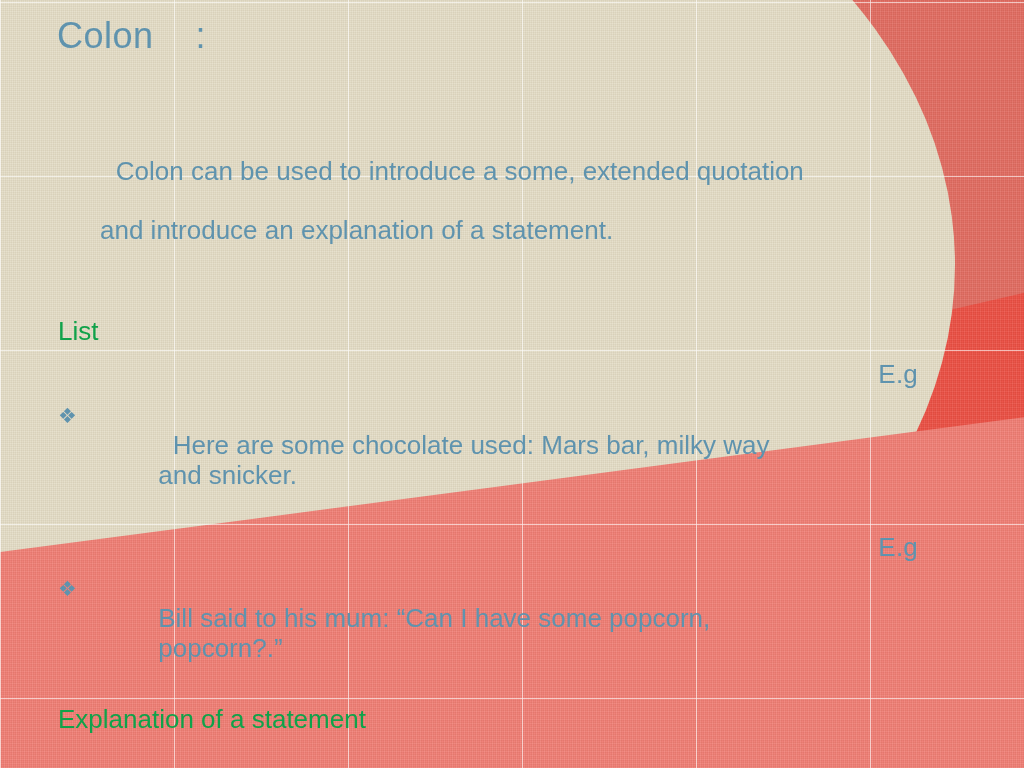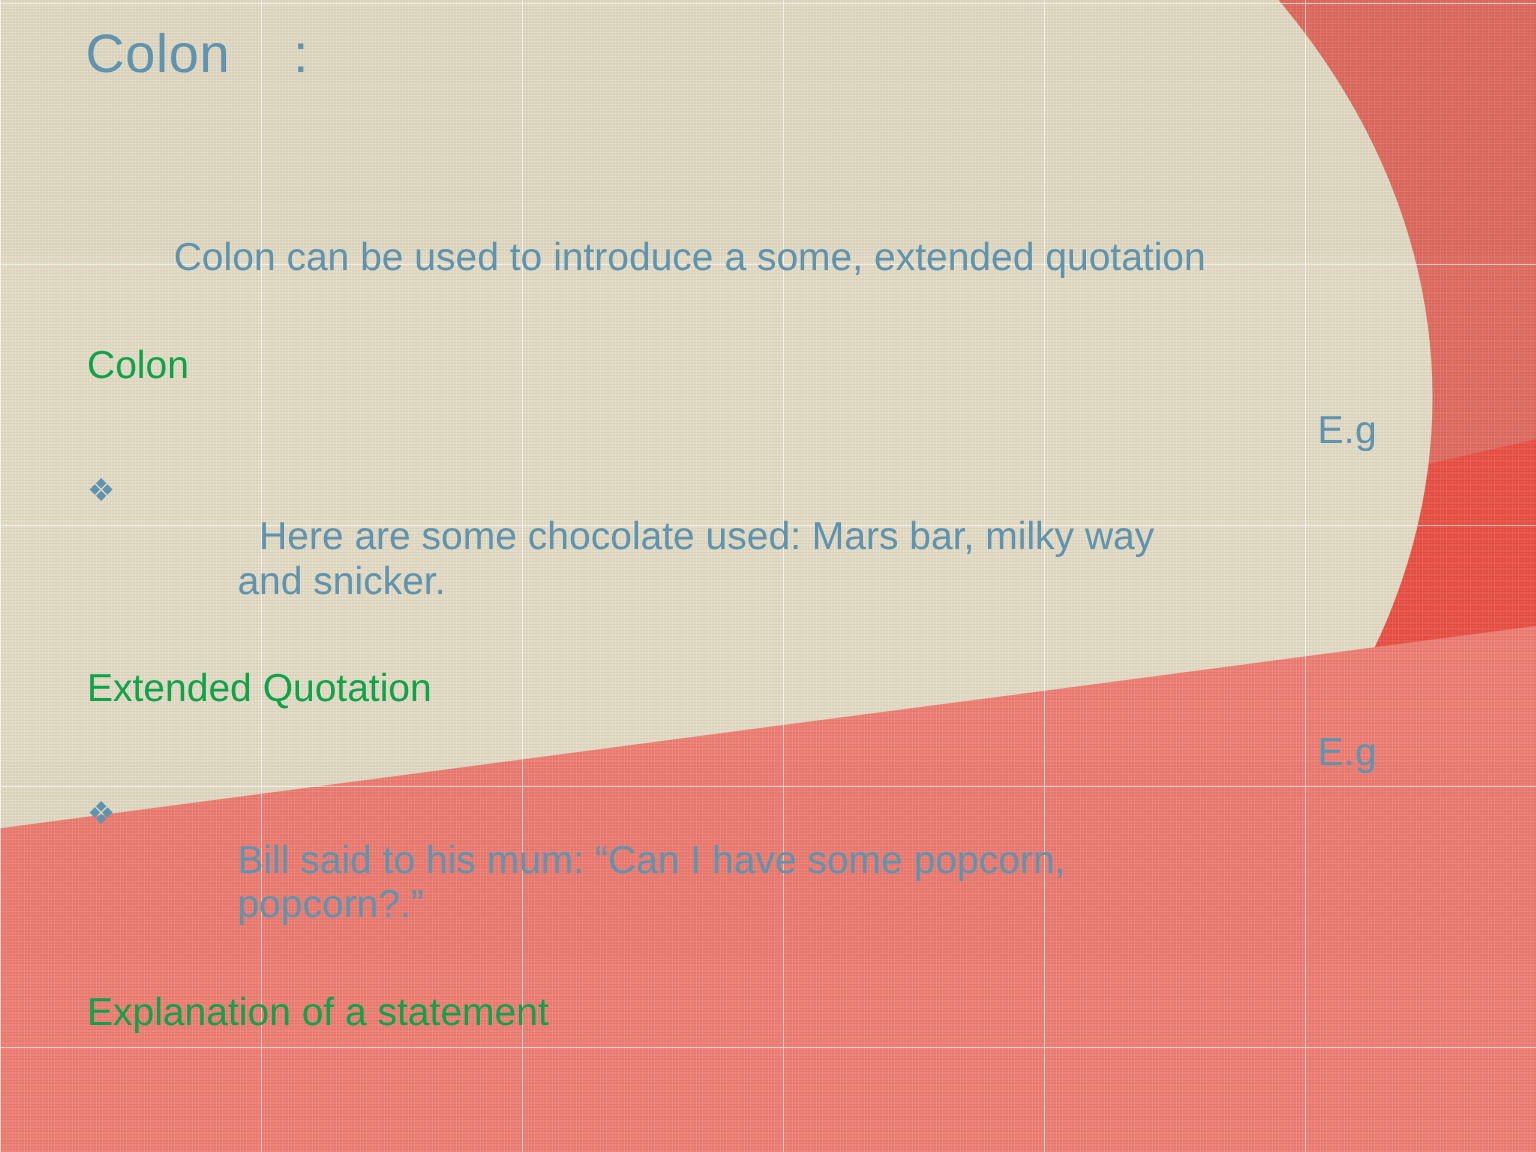--- a/index.html
+++ b/index.html
@@ -197,35 +197,35 @@
   <div class="bg-grid"></div>
 
   <div class="content">
 
     <h1 class="slide-title">Colon    :</h1>
 
     <div class="body-block">
 
       <p class="line para">
         <span>Colon can be used to introduce a some, extended quotation</span>
+        <span class="cont">and introduce an explanation of a statement.</span>
       </p>
 
-      <p class="line heading-green">Colon</p>
+      <p class="line heading-green">List</p>
 
       <p class="line eg">E.g</p>
 
       <div class="line bullet-row">
         <span class="bullet-mark">❖</span>
         <span class="bullet-text">
           <span>  Here are some chocolate used: Mars bar, milky way</span>
           <span class="cont" style="padding-left:0">and snicker.</span>
         </span>
       </div>
 
-      <p class="line heading-green">Extended Quotation</p>
 
       <p class="line eg">E.g</p>
 
       <div class="line bullet-row">
         <span class="bullet-mark">❖</span>
         <span class="bullet-text">
           <span>Bill said to his mum: “Can I have some popcorn,</span>
           <span class="cont" style="padding-left:0">popcorn?.”</span>
         </span>
       </div>

